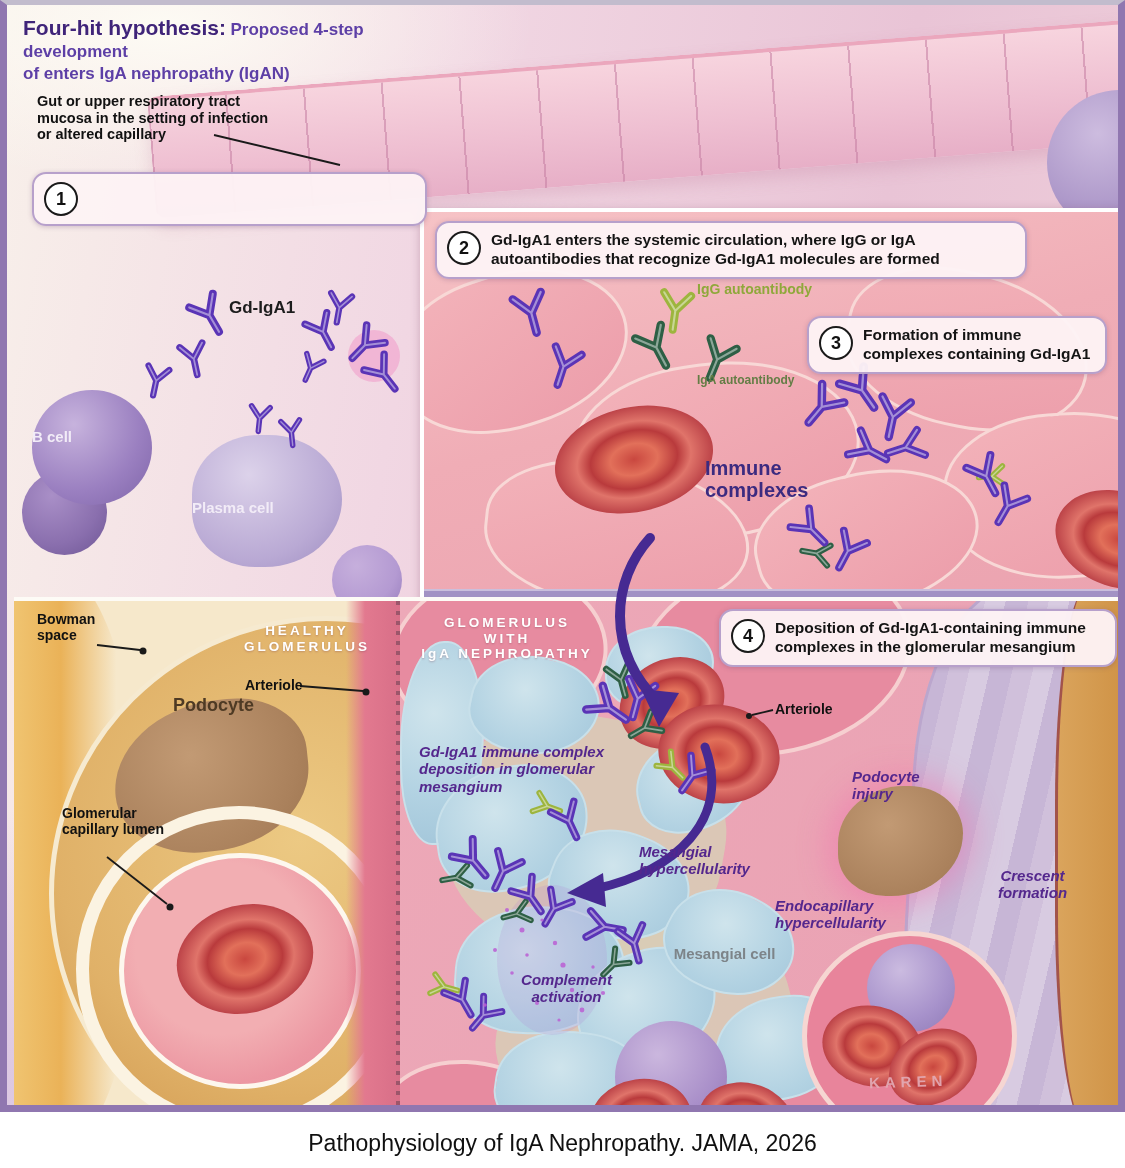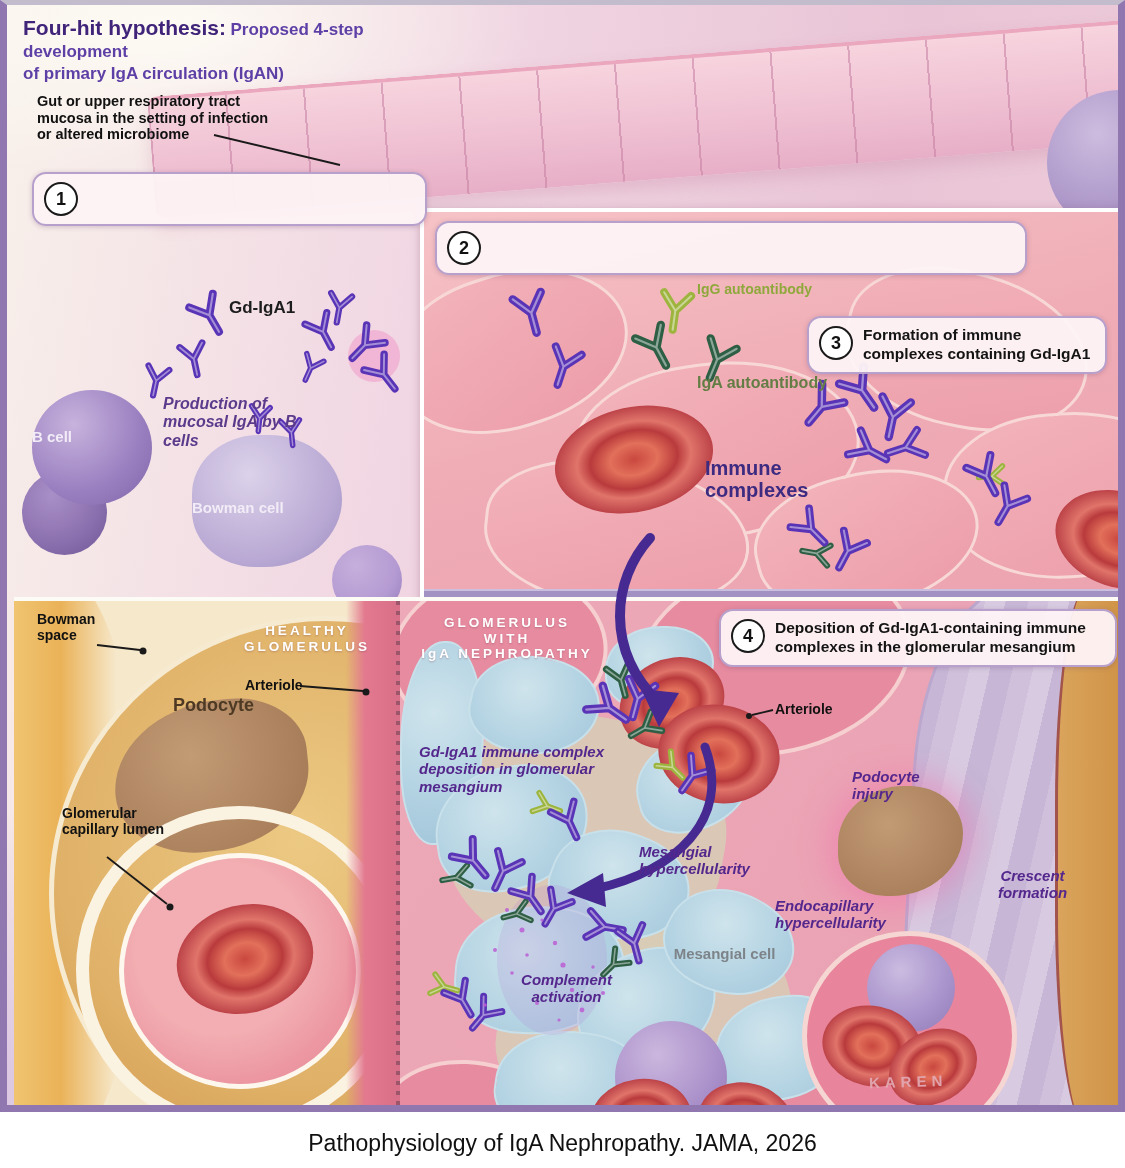--- a/index.html
+++ b/index.html
@@ -90,21 +90,21 @@
 
   <div class="abs" id="epi"></div>
   <div class="abs sph" id="sphtr"></div>
   <div class="abs sph" id="sphbr"></div>
   <div class="abs sph" id="sphsm"></div>
   <div class="abs sph" id="bcell2"></div>
   <div class="abs sph" id="bcell">
     <span class="celllabel" style="top:38px;">B cell</span>
   </div>
   <div class="abs" id="plasma">
-    <span class="celllabel" style="top:64px;">Bowman cell</span>
+    <span class="celllabel" style="top:64px;">Plasma cell</span>
   </div>
 
   <div class="abs" id="inset" style="z-index:4;">
     <div class="vcell" style="left:-30px;top:60px;width:230px;height:150px;transform:rotate(-18deg);"></div>
     <div class="vcell" style="left:150px;top:150px;width:280px;height:170px;transform:rotate(-8deg);"></div>
     <div class="vcell" style="left:420px;top:60px;width:240px;height:150px;transform:rotate(12deg);"></div>
     <div class="vcell" style="left:520px;top:200px;width:250px;height:160px;transform:rotate(-4deg);"></div>
     <div class="vcell" style="left:60px;top:250px;width:260px;height:140px;transform:rotate(6deg);"></div>
     <div class="vcell" style="left:330px;top:260px;width:220px;height:130px;transform:rotate(-14deg);"></div>
     <div class="rbc" style="left:130px;top:195px;width:160px;height:105px;transform:rotate(-12deg);"></div>
@@ -278,40 +278,40 @@
       <path d="M698,742 C725,815 668,866 588,884" fill="none" stroke="#462a92" stroke-width="9" stroke-linecap="round"></path>
       <polygon points="596,868 599,902 560,888" fill="#462a92"></polygon>
     </g>
   </svg>
 
   <div class="step" style="left:25px;top:167px;width:395px;">
     <div class="stepnum">1</div>
   </div>
   <div class="step" style="left:428px;top:216px;width:592px;">
     <div class="stepnum">2</div>
+    <div class="steptext">Gd-IgA1 enters the systemic circulation, where IgG or IgA autoantibodies that recognize Gd-IgA1 molecules are formed</div>
   </div>
   <div class="step" style="left:800px;top:311px;width:300px;">
     <div class="stepnum">3</div>
     <div class="steptext">Formation of immune complexes containing Gd-IgA1</div>
   </div>
   <div class="step" style="left:712px;top:604px;width:398px;">
     <div class="stepnum">4</div>
     <div class="steptext">Deposition of Gd-IgA1-containing immune complexes in the glomerular mesangium</div>
   </div>
 
   <div id="title">
     <span class="t1">Four-hit hypothesis:</span>
     <span class="t2">Proposed 4-step development</span><br>
-    <span class="t2">of primary IgA circulation (IgAN)</span>
-  </div>
-  <div class="lbl" style="left:30px;top:88px;width:235px;font-size:14.5px;font-weight:600;color:#111;">Gut or upper respiratory tract mucosa in the setting of infection or altered microbiome</div>
+    <span class="t2">of enters IgA nephropathy (IgAN)</span>
+  </div>
+  <div class="lbl" style="left:30px;top:88px;width:235px;font-size:14.5px;font-weight:600;color:#111;">Gut or upper respiratory tract mucosa in the setting of infection or altered capillary</div>
   <div class="lbl" style="left:222px;top:293px;font-size:17px;color:#1d1d1d;">Gd-IgA1</div>
-  <div class="lbl" style="left:156px;top:390px;width:165px;font-size:16px;font-style:italic;color:#5b3a8c;">Production of mucosal IgA by B cells</div>
   <div class="lbl" style="left:690px;top:276px;font-size:14px;color:#8fa83b;">IgG autoantibody</div>
-  <div class="lbl" style="left:690px;top:369px;font-size:16px;color:#647d45;text-align:center;">IgA autoantibody</div>
+  <div class="lbl" style="left:690px;top:369px;font-size:12px;color:#647d45;text-align:center;">IgA autoantibody</div>
   <div class="lbl" style="left:698px;top:452px;width:115px;font-size:20px;color:#3c2b80;line-height:1.1;">Immune complexes</div>
 
   <div class="lbl" style="left:400px;top:610px;width:200px;text-align:center;z-index:8;">
     <div class="wlbl" style="position:static;">GLOMERULUS</div>
     <div class="wlbl" style="position:static;">WITH</div>
     <div class="wlbl" style="position:static;">IgA NEPHROPATHY</div>
   </div>
   <div class="lbl wlbl" style="left:215px;top:618px;width:170px;">HEALTHY GLOMERULUS</div>
   <div class="lbl klbl" style="left:30px;top:606px;width:100px;">Bowman space</div>
   <div class="lbl klbl" style="left:238px;top:672px;">Arteriole</div>

